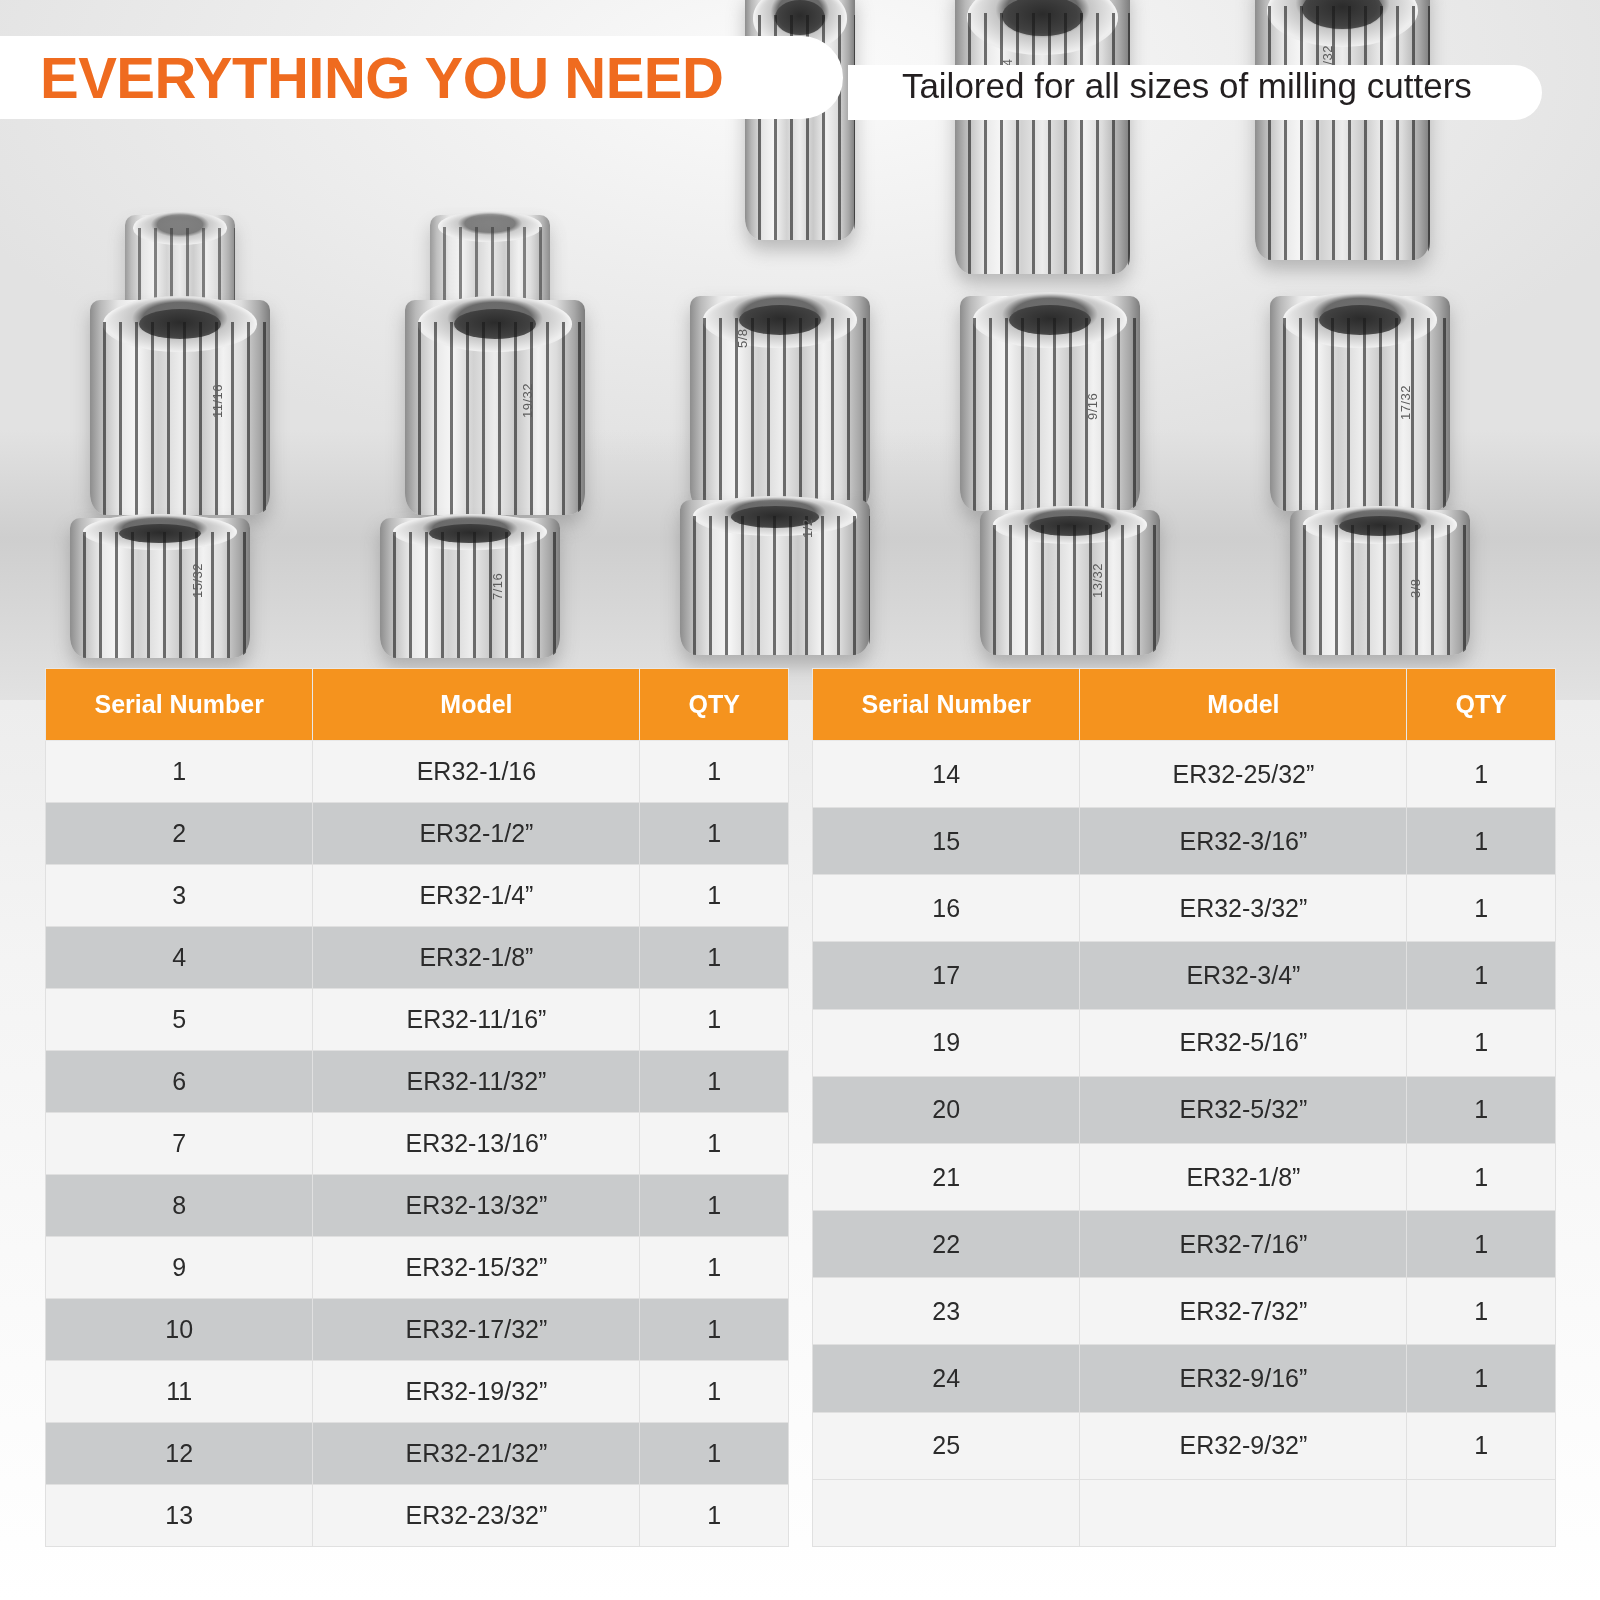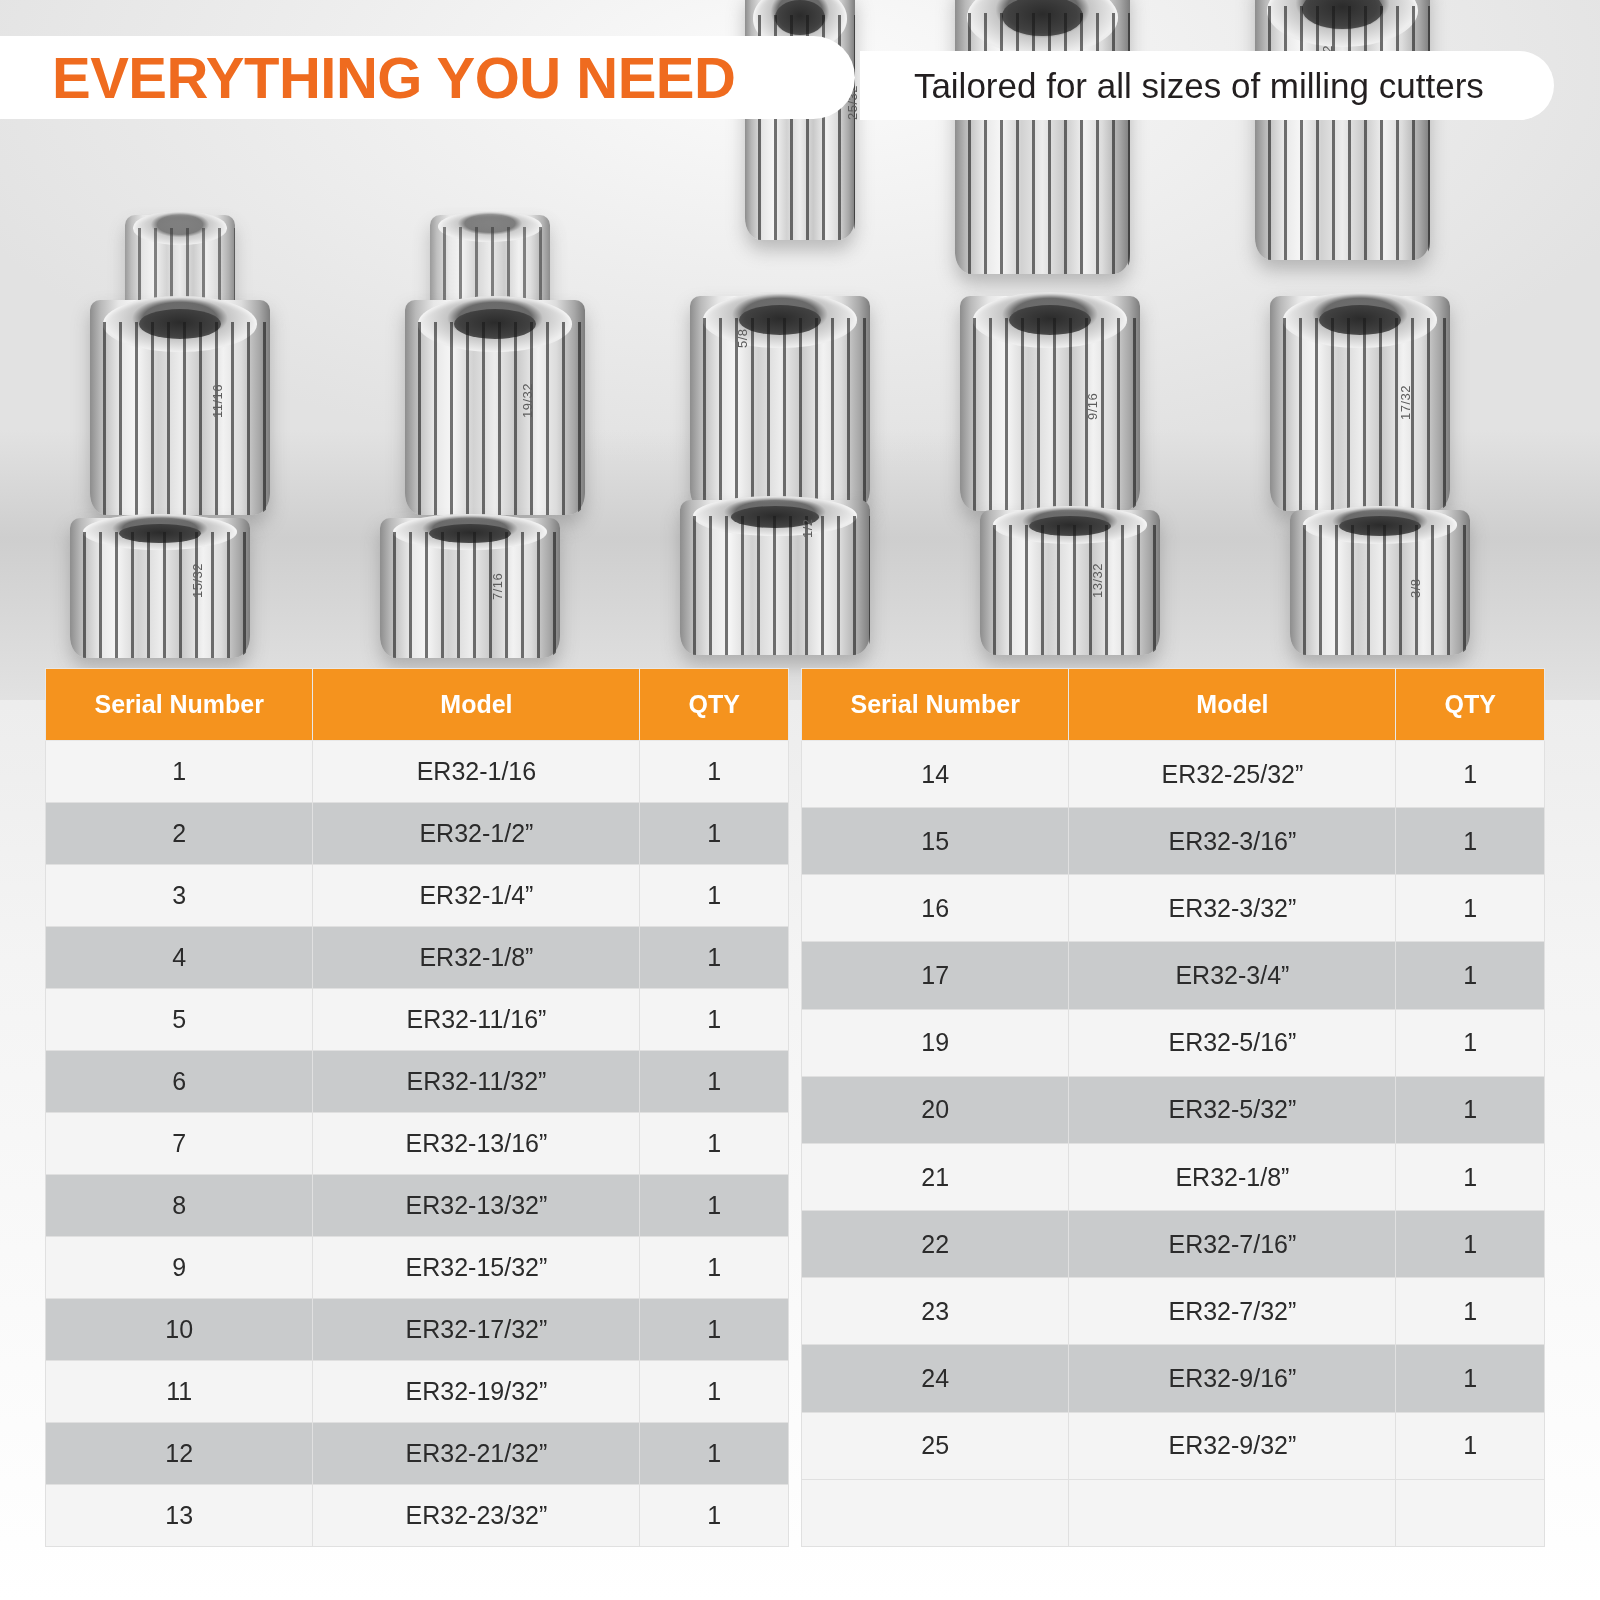--- a/index.html
+++ b/index.html
@@ -73,53 +73,53 @@
   }
 
   
   .banner {
     position: absolute; left: 0; top: 36px;
     z-index: 5;
   }
   .banner-line1 {
     background: #ffffff;
     border-radius: 0 46px 46px 0;
-    padding: 12px 120px 10px 52px;
+    padding: 12px 120px 10px 40px;
     display: inline-block;
   }
   .banner-line1 .h1 {
     color: #ef6b1f;
     font-size: 58px;
     font-weight: bold;
     letter-spacing: -0.5px;
     line-height: 1.05;
     white-space: nowrap;
   }
   .banner-line2 {
     background: #ffffff;
     border-radius: 0 46px 46px 0;
-    padding: 16px 70px 14px 54px;
+    padding: 2px 70px 14px 54px;
     display: inline-block;
     margin-top: -2px;
     text-align: center;
   }
   .banner-line2 .h2 {
     color: #231f20;
     font-size: 35px;
     line-height: 1.1;
     white-space: nowrap;
   }
 
   
   .tables {
     position: absolute;
     left: 45px; top: 668px;
     width: 1512px;
     display: flex;
-    gap: 12px;
+    gap: 23px;
     z-index: 6;
   }
   table {
     border-collapse: collapse;
     width: 744px;
     table-layout: fixed;
     background: #fff;
   }
   thead th {
     background: #f5931e;

